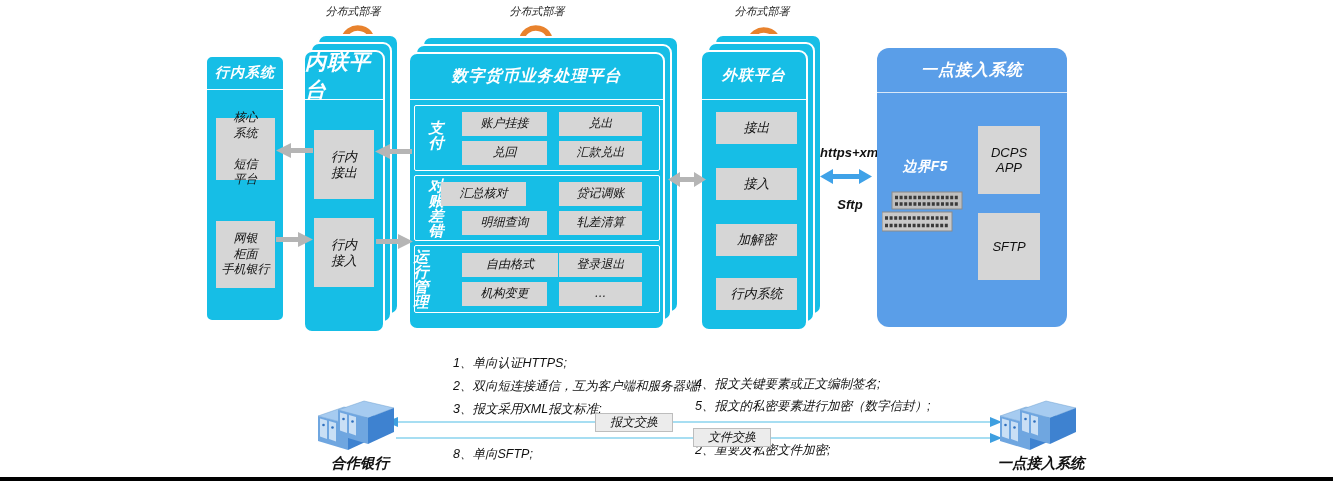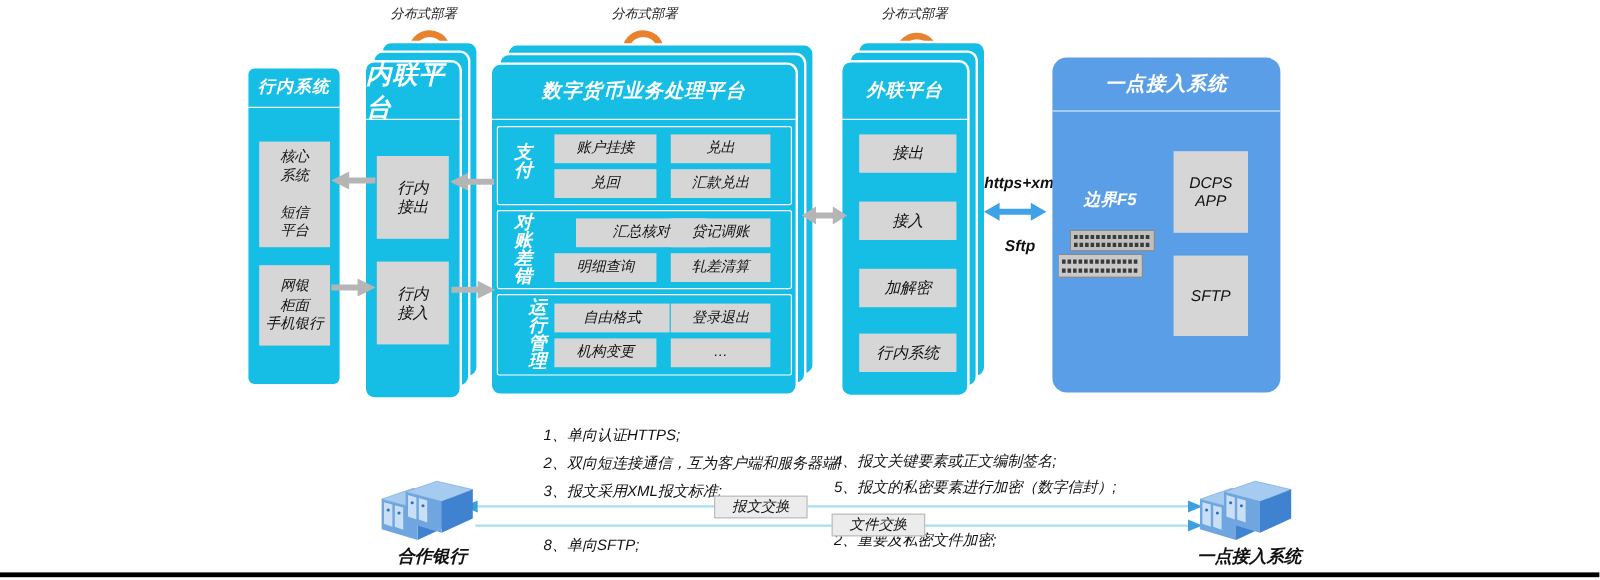--- a/index.html
+++ b/index.html
@@ -44,21 +44,21 @@
     <polygon points="2,19 16,18 8,32" fill="#E8822D"></polygon>
   </svg>
   <svg style="left:741px;top:20px" width="40" height="34" viewBox="0 0 40 34">
     <path d="M35,29 A14,12.5 0 1 0 9,23" stroke="#E8822D" stroke-width="5.5" fill="none" stroke-linecap="round"></path>
     <polygon points="2,19 16,18 8,32" fill="#E8822D"></polygon>
   </svg>
 
   <div class="page" style="left:205px;top:55px;width:80px;height:267px;border-radius:7px">
     <div class="hdr" style="height:32px;font-size:14px">行内系统</div>
   </div>
-  <div class="gbox pre" style="left:216px;top:118px;width:59px;height:88px">核心
+  <div class="gbox pre" style="left:216px;top:118px;width:59px;height:62px">核心
 系统
 
 短信
 平台</div>
   <div class="gbox pre" style="left:216px;top:221px;width:59px;height:67px">网银
 柜面
 手机银行</div>
 
   <div class="page" style="left:317px;top:34px;width:82px;height:281px"></div>
   <div class="page" style="left:310px;top:42px;width:82px;height:281px"></div>
@@ -78,27 +78,27 @@
 
   <div class="sec" style="left:414px;top:105px;width:246px;height:66px"></div>
   <div class="vlabel" style="left:427px;top:120px">支付</div>
   <div class="gbox" style="left:462px;top:112px;width:85px;height:24px">账户挂接</div>
   <div class="gbox" style="left:559px;top:112px;width:83px;height:24px">兑出</div>
   <div class="gbox" style="left:462px;top:141px;width:85px;height:24px">兑回</div>
   <div class="gbox" style="left:559px;top:141px;width:83px;height:24px">汇款兑出</div>
 
   <div class="sec" style="left:414px;top:175px;width:246px;height:66px"></div>
   <div class="vlabel" style="left:427px;top:178px">对账差错</div>
-  <div class="gbox" style="left:480px;top:182px;width:109px;height:24px">汇总核对</div>
+  <div class="gbox" style="left:441px;top:182px;width:85px;height:24px">汇总核对</div>
   <div class="gbox" style="left:559px;top:182px;width:83px;height:24px">贷记调账</div>
   <div class="gbox" style="left:462px;top:211px;width:85px;height:24px">明细查询</div>
   <div class="gbox" style="left:559px;top:211px;width:83px;height:24px">轧差清算</div>
 
   <div class="sec" style="left:414px;top:245px;width:246px;height:68px"></div>
-  <div class="vlabel" style="left:439px;top:249px">运行管理</div>
+  <div class="vlabel" style="left:412px;top:249px">运行管理</div>
   <div class="gbox" style="left:462px;top:253px;width:96px;height:24px">自由格式</div>
   <div class="gbox" style="left:559px;top:253px;width:83px;height:24px">登录退出</div>
   <div class="gbox" style="left:462px;top:282px;width:85px;height:24px">机构变更</div>
   <div class="gbox" style="left:559px;top:282px;width:83px;height:24px">…</div>
 
   <div class="page" style="left:714px;top:34px;width:108px;height:281px"></div>
   <div class="page" style="left:707px;top:42px;width:108px;height:281px"></div>
   <div class="page" style="left:700px;top:50px;width:108px;height:281px">
     <div class="hdr" style="height:47px;font-size:15px">外联平台</div>
   </div>

